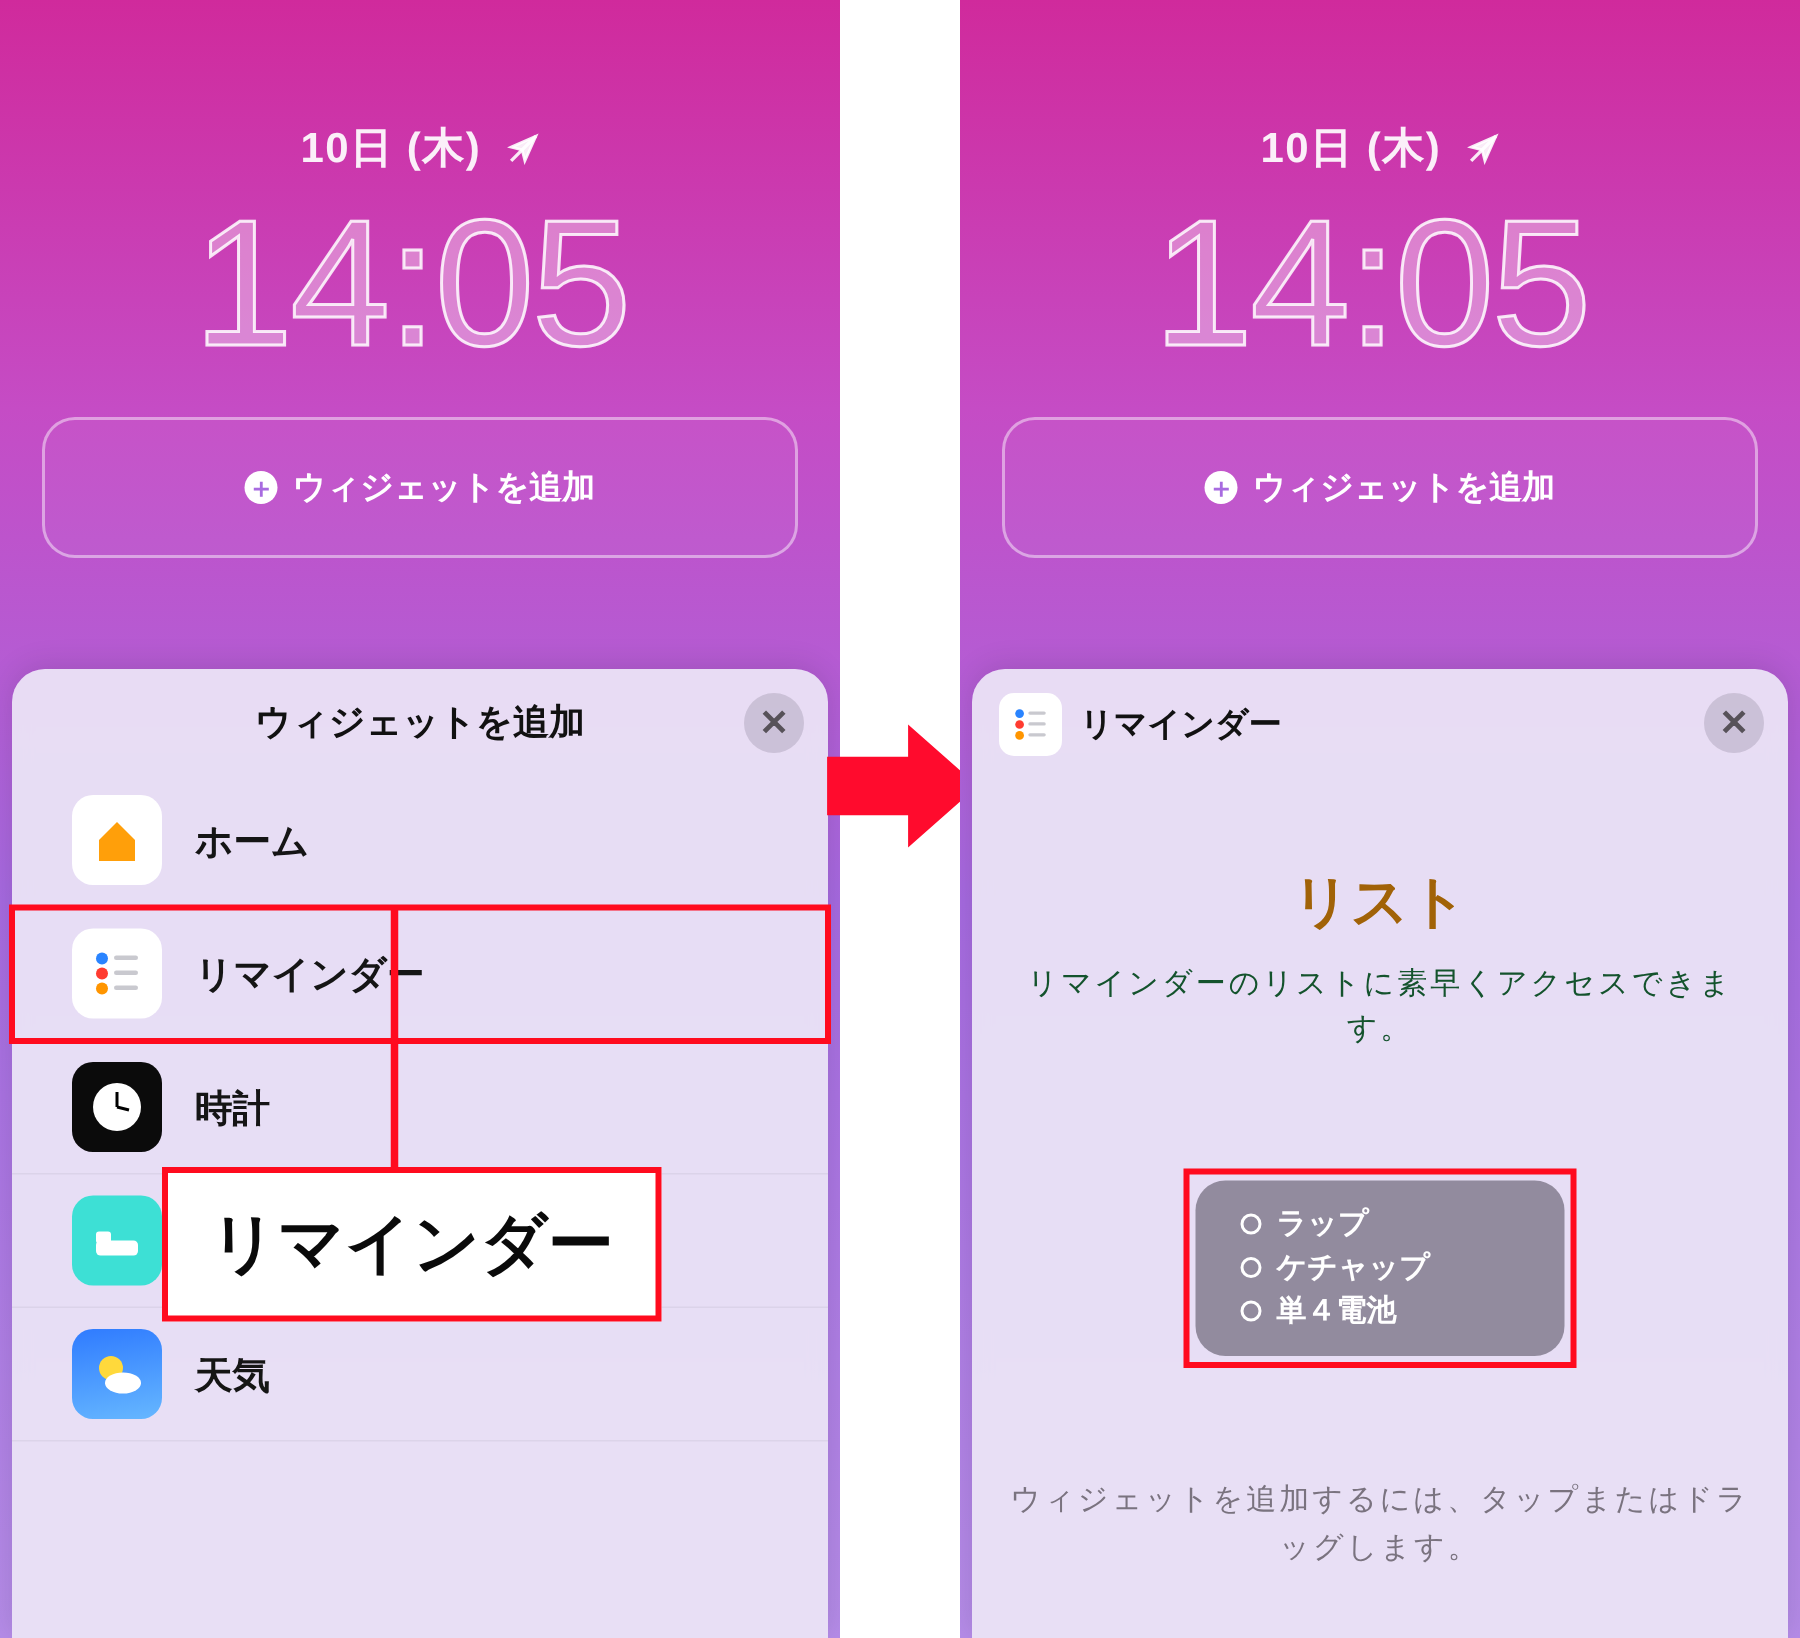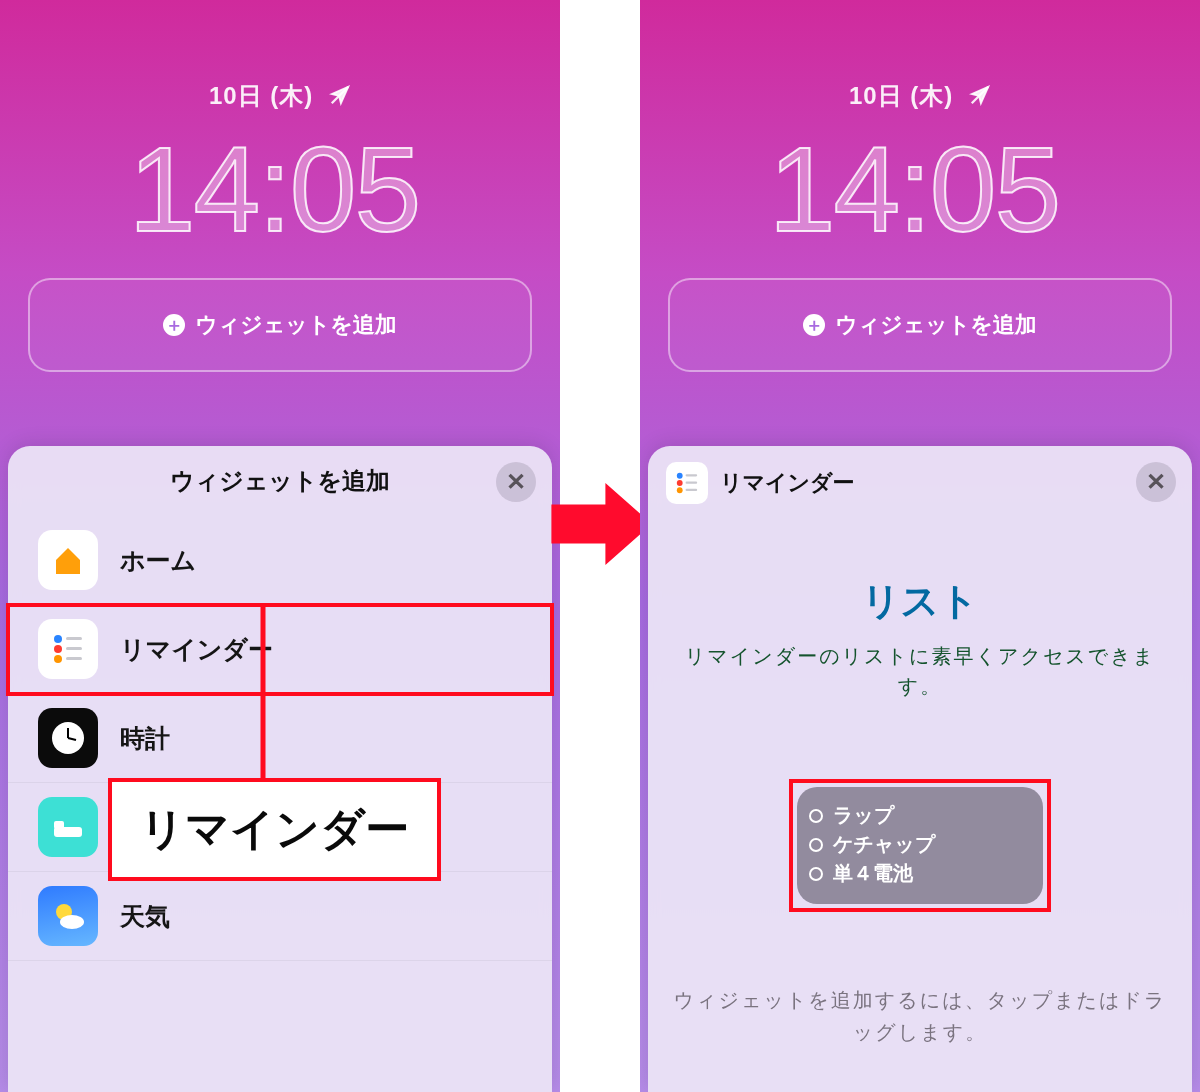--- a/index.html
+++ b/index.html
@@ -20,21 +20,21 @@
   }
   .phone-left { margin-right: 80px; }
   .bg {
     position: absolute; inset: 0;
     background: linear-gradient(180deg, #d02a9c 0%, #c54cc5 25%, #a66ae0 55%, #b58ce8 100%);
   }
   .date {
     position: absolute; top: 80px; left: 0; right: 0;
     text-align: center;
     color: rgba(255,255,255,0.92);
-    font-size: 24px;
+    font-size: 28px;
     font-weight: 600;
     letter-spacing: 1px;
   }
   .date .nav-mute {
     display: inline-block; vertical-align: middle;
     margin-left: 8px;
   }
   .clock {
     position: absolute; top: 120px; left: 0; right: 12px;
     text-align: center;
@@ -83,21 +83,21 @@
     width: 40px; height: 40px; border-radius: 50%;
     background: rgba(120,110,130,0.25);
     display: flex; align-items: center; justify-content: center;
     color: #575259; font-size: 24px; font-weight: 700;
   }
 
   
   .app-list { padding: 0 0 0 0; }
   .app-row {
     display: flex; align-items: center;
-    padding: 14px 30px;
+    padding: 14px 40px;
     border-bottom: 1px solid rgba(0,0,0,0.05);
   }
   .app-row .icon {
     width: 60px; height: 60px; border-radius: 14px;
     flex: 0 0 60px; margin-right: 22px;
     display: flex; align-items: center; justify-content: center;
     font-size: 30px;
   }
   .app-row .label { font-size: 25px; font-weight: 600; color: #151515; }
   .icon-home { background: #fff; }
@@ -130,37 +130,37 @@
   .sheet-header-left {
     position: absolute; left: 18px; top: 16px;
     display: flex; align-items: center; gap: 12px;
   }
   .mini-icon {
     width: 42px; height: 42px; border-radius: 10px; background:#fff;
     display:flex; align-items:center; justify-content:center;
   }
   .sheet-sub { font-size: 22px; font-weight: 800; color:#111; }
   .big-title {
-    text-align: center; font-size: 38px; font-weight: 800; color:#0369a1;
+    text-align: center; font-size: 38px; font-weight: 800; color:#a16207;
     margin-top: 60px;
   }
   .desc {
     text-align: center; font-size: 20px; color: #14532d;
     margin-top: 14px; padding: 0 30px;
     letter-spacing: 2px; line-height: 1.5;
   }
   .widget-preview-wrap {
     position: relative;
     margin: 80px auto 0;
     width: 258px;
   }
   .widget-preview {
     background: rgba(100,95,110,0.65);
     border-radius: 20px;
-    padding: 14px 12px 16px;
+    padding: 14px 30px 16px;
     color: #fff; font-size: 20px; font-weight: 600;
   }
   .widget-preview .item {
     display: flex; align-items: center; gap: 10px;
     padding: 1px 0;
   }
   .widget-preview .dot {
     width: 14px; height: 14px; border: 2px solid #fff; border-radius: 50%;
     flex: 0 0 14px;
   }

